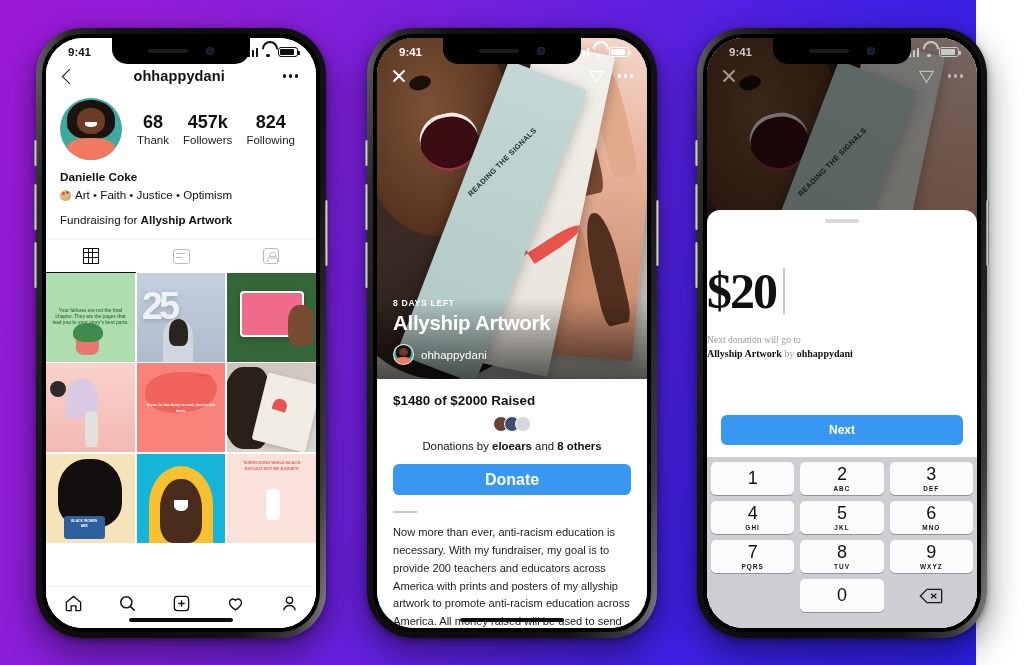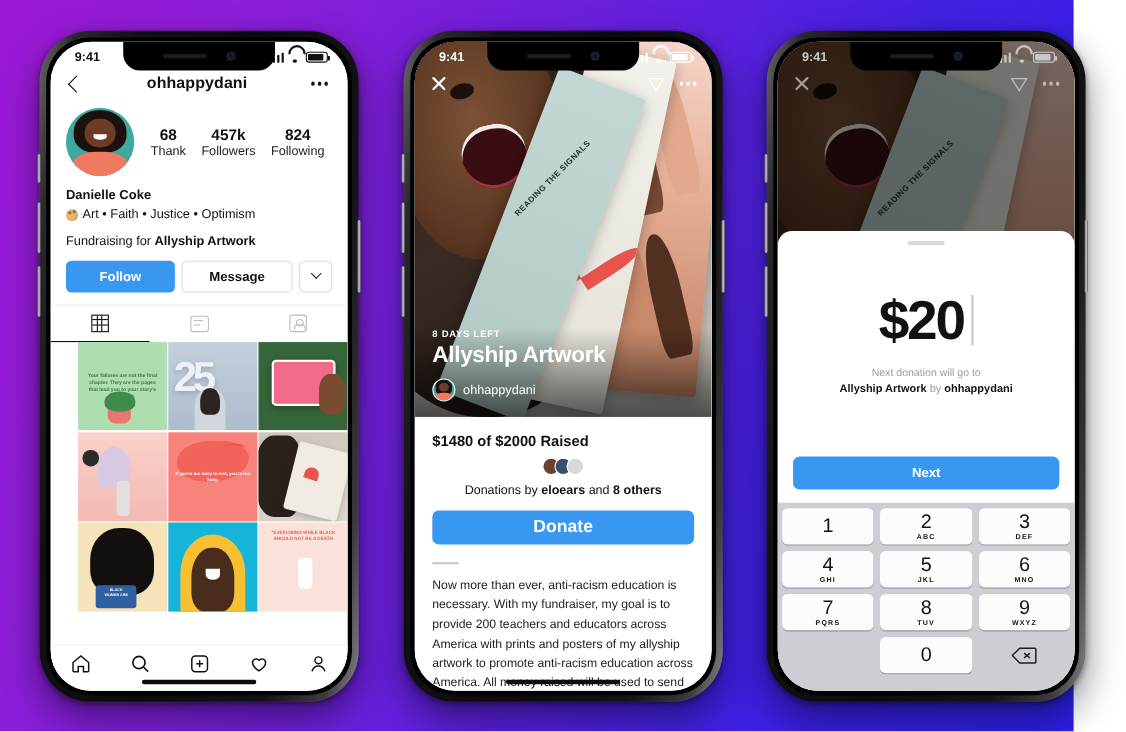--- a/index.html
+++ b/index.html
@@ -90,21 +90,21 @@
   .av-hair { position: absolute; left: 11%; top: 4%; width: 78%; height: 62%;
     background: #1b1210; border-radius: 50% 50% 40% 40%; }
   .av-face2 { position: absolute; left: 27%; top: 16%; width: 46%; height: 42%;
     background: #6b3d27; border-radius: 46%; }
   .av-smile { position: absolute; left: 41%; top: 38%; width: 18%; height: 9%;
     background: #fff; border-radius: 0 0 50% 50%; }
   .av-body { position: absolute; left: 12%; bottom: 0; width: 76%; height: 36%;
     background: #f0795f; border-radius: 44% 44% 0 0; }
   .stats { display: flex; flex: 1; justify-content: space-around; padding-left: 8px; }
   .stat { text-align: center; }
-  .stat .num { font-size: 14px; font-weight: 700; line-height: 1.15; }
+  .stat .num { font-size: 18px; font-weight: 700; line-height: 1.15; }
   .stat .lbl { font-size: 11.5px; color: #222; margin-top: 1px; }
 
   .ig-bio { padding: 9px 14px 0; font-size: 11.6px; line-height: 1.48; }
   .ig-bio .name { font-weight: 700; font-size: 11.8px; }
   .ig-bio .tag { display: flex; align-items: center; gap: 4px; }
   .palette { width: 11px; height: 11px; border-radius: 50% 50% 46% 46%;
     background: #e8b776; position: relative; flex: none; display:inline-block;
     box-shadow: inset -2px -2px 0 rgba(0,0,0,.06); }
   .palette::before { content:""; position:absolute; left:1.5px; top:2px; width:3px;height:3px;
     border-radius:50%; background:#d8504a; }
@@ -135,21 +135,21 @@
     position: relative; }
   .tv-ico::before{content:"";position:absolute;left:2px;top:3px;width:9px;height:1.6px;background:currentColor;}
   .tv-ico::after{content:"";position:absolute;left:2px;top:7px;width:6px;height:1.6px;background:currentColor;}
   .tag-ico { width: 16px; height: 16px; border: 1.6px solid currentColor; border-radius: 3px;
     position: relative; }
   .tag-ico::before{content:"";position:absolute;left:4.5px;top:2.5px;width:5px;height:5px;
     border:1.5px solid currentColor;border-radius:50%;}
   .tag-ico::after{content:"";position:absolute;left:2.5px;bottom:1.5px;width:9px;height:5px;
     border:1.5px solid currentColor;border-bottom:none;border-radius:5px 5px 0 0;}
 
-  .ig-grid { display: grid; grid-template-columns: repeat(3, 1fr); gap: 1.6px; padding-left: 25px; }
+  .ig-grid { display: grid; grid-template-columns: repeat(3, 1fr); gap: 1.6px; }
   .cell { position: relative; aspect-ratio: 1/1; overflow: hidden; }
   .cell .txt { position: absolute; inset: 0; display: flex; align-items: center;
     justify-content: center; text-align: center; font-size: 4.6px; line-height: 1.35;
     padding: 6px; font-weight: 700; }
 
   .ig-bottom { position: absolute; bottom: 0; left: 0; right: 0; height: 42px; background: #fff;
     border-top: 1px solid #efefef; display: flex; align-items: center; justify-content: space-around;
     padding-bottom: 8px; }
   .nav-ico { width: 19px; height: 19px; color: #111; }
 
@@ -219,22 +219,22 @@
   .btn-donate { margin-top: 12px; width: 100%; height: 31px; background: #3897f0; color: #fff;
     border: none; border-radius: 6px; font-size: 16px; font-weight: 700; font-family: inherit; }
   .hr-short { width: 24px; height: 1.6px; background: #c9c9c9; margin: 16px 0 11px; }
   .fr-desc { font-size: 11.1px; line-height: 1.62; color: #222; }
 
   
   .dim { position: absolute; inset: 0; background: rgba(0,0,0,.52); z-index: 25; }
   .sheet { position: absolute; left: 0; right: 0; bottom: 0; top: 172px; z-index: 50;
     background: #fff; border-radius: 13px 13px 0 0; display: flex; flex-direction: column; }
   .grabber { width: 34px; height: 4px; border-radius: 3px; background: #d9d9dc; margin: 9px auto 0; }
-  .amt-wrap { flex: 1; display: flex; flex-direction: column; align-items: center;
-    justify-content: center; padding-bottom: 6px; }
+  .amt-wrap { flex: 1; display: flex; flex-direction: column; 
+    justify-content: center; padding-bottom: 6px; font-family: Liberation Serif, serif; }
   .amt { font-size: 50px; font-weight: 800; letter-spacing: -2px; color: #111;
     display: flex; align-items: center; }
   .caretbar { width: 2px; height: 46px; background: #c8c8cc; margin-left: 7px; }
   .go-to { font-size: 9.6px; color: #9a9a9e; margin-top: 14px; }
   .go-dest { font-size: 10px; color: #111; margin-top: 3px; }
   .go-dest b { font-weight: 700; }
   .go-dest .by { color: #9a9a9e; font-weight: 400; }
   .btn-next { margin: 12px 14px 0; height: 30px; background: #3897f0; color: #fff; border: none;
     border-radius: 6px; font-size: 12px; font-weight: 700; font-family: inherit; }
   .keypad { margin-top: 12px; background: #ccced3; padding: 5px 4px 16px;
@@ -320,27 +320,20 @@
               <div class="name">Danielle Coke</div>
               <div class="tag">
                 <span class="palette"></span>
                 <span>Art • Faith • Justice • Optimism</span>
               </div>
               <div class="fund">
                 <span>Fundraising for </span><span class="b">Allyship Artwork</span>
               </div>
             </div>
 
-            <div class="ig-actions">
-              <button class="btn-follow">Follow</button>
-              <button class="btn-msg">Message</button>
-              <div class="btn-caret">
-                <span class="caret"></span>
-              </div>
-            </div>
 
             <div class="ig-tabs">
               <div class="ig-tab on">
                 <span class="grid-ico">
                     <i></i>
                     <i></i>
                     <i></i>
                     <i></i>
                     <i></i>
                     <i></i>

